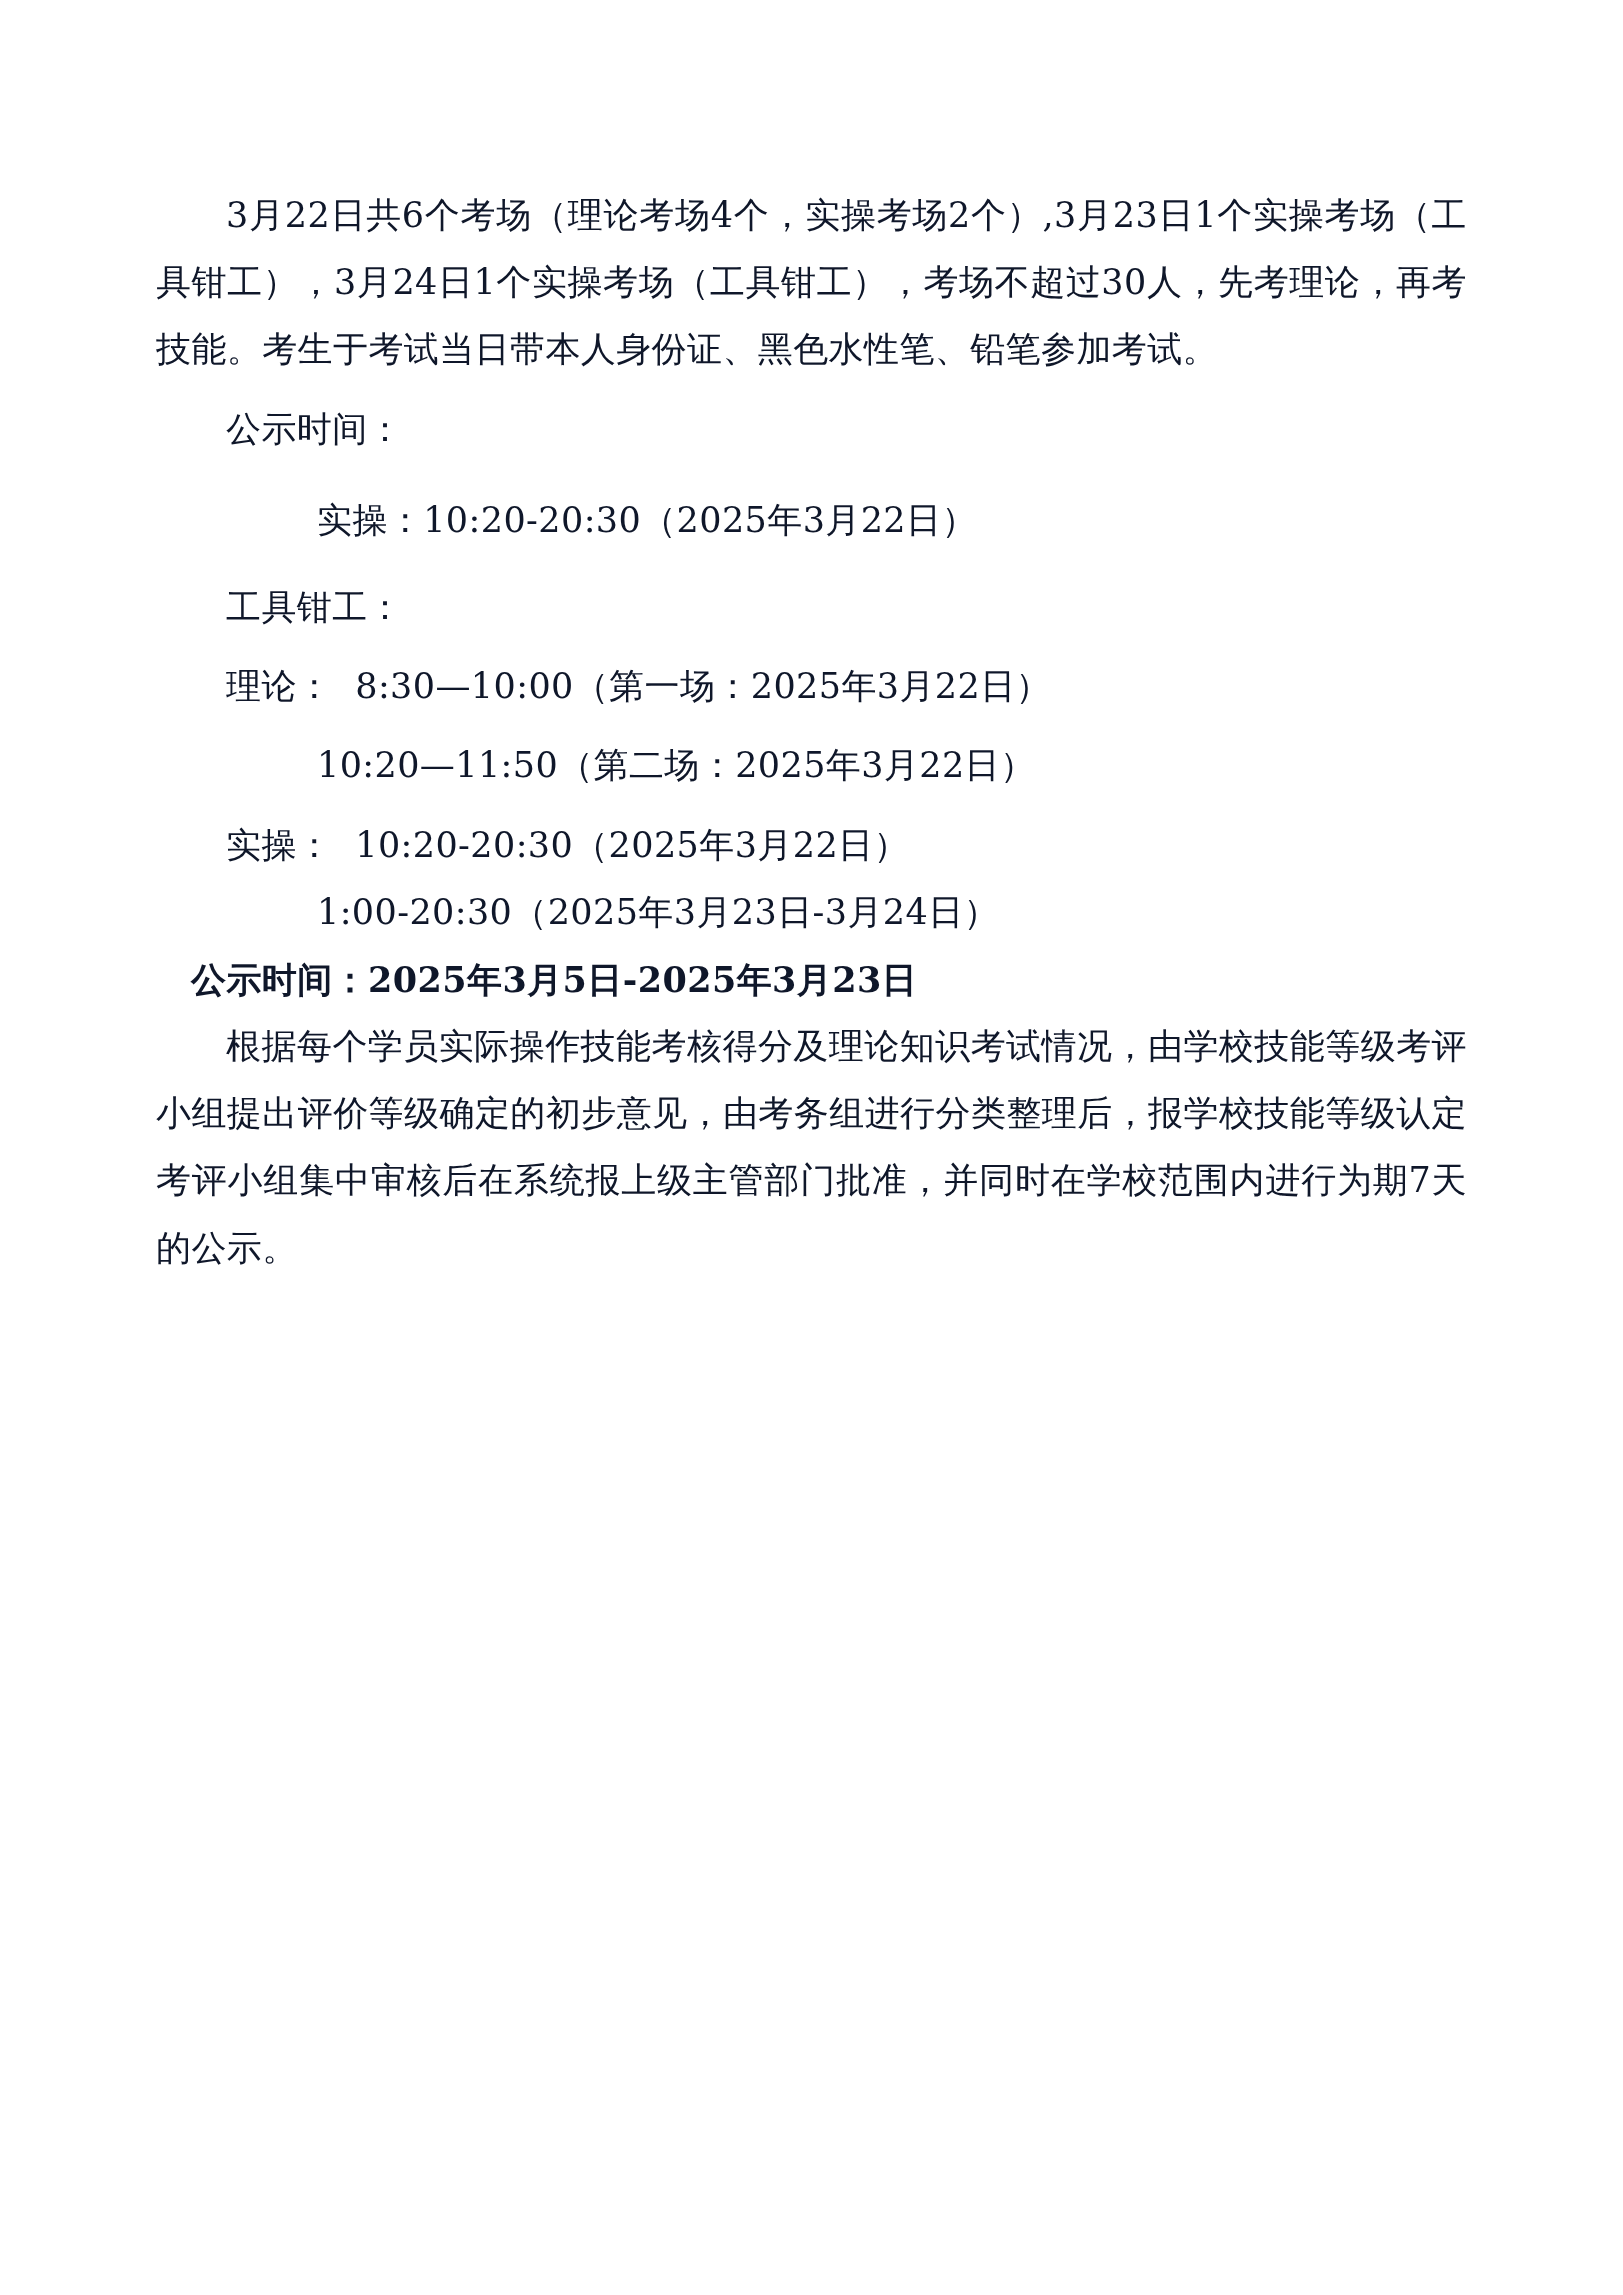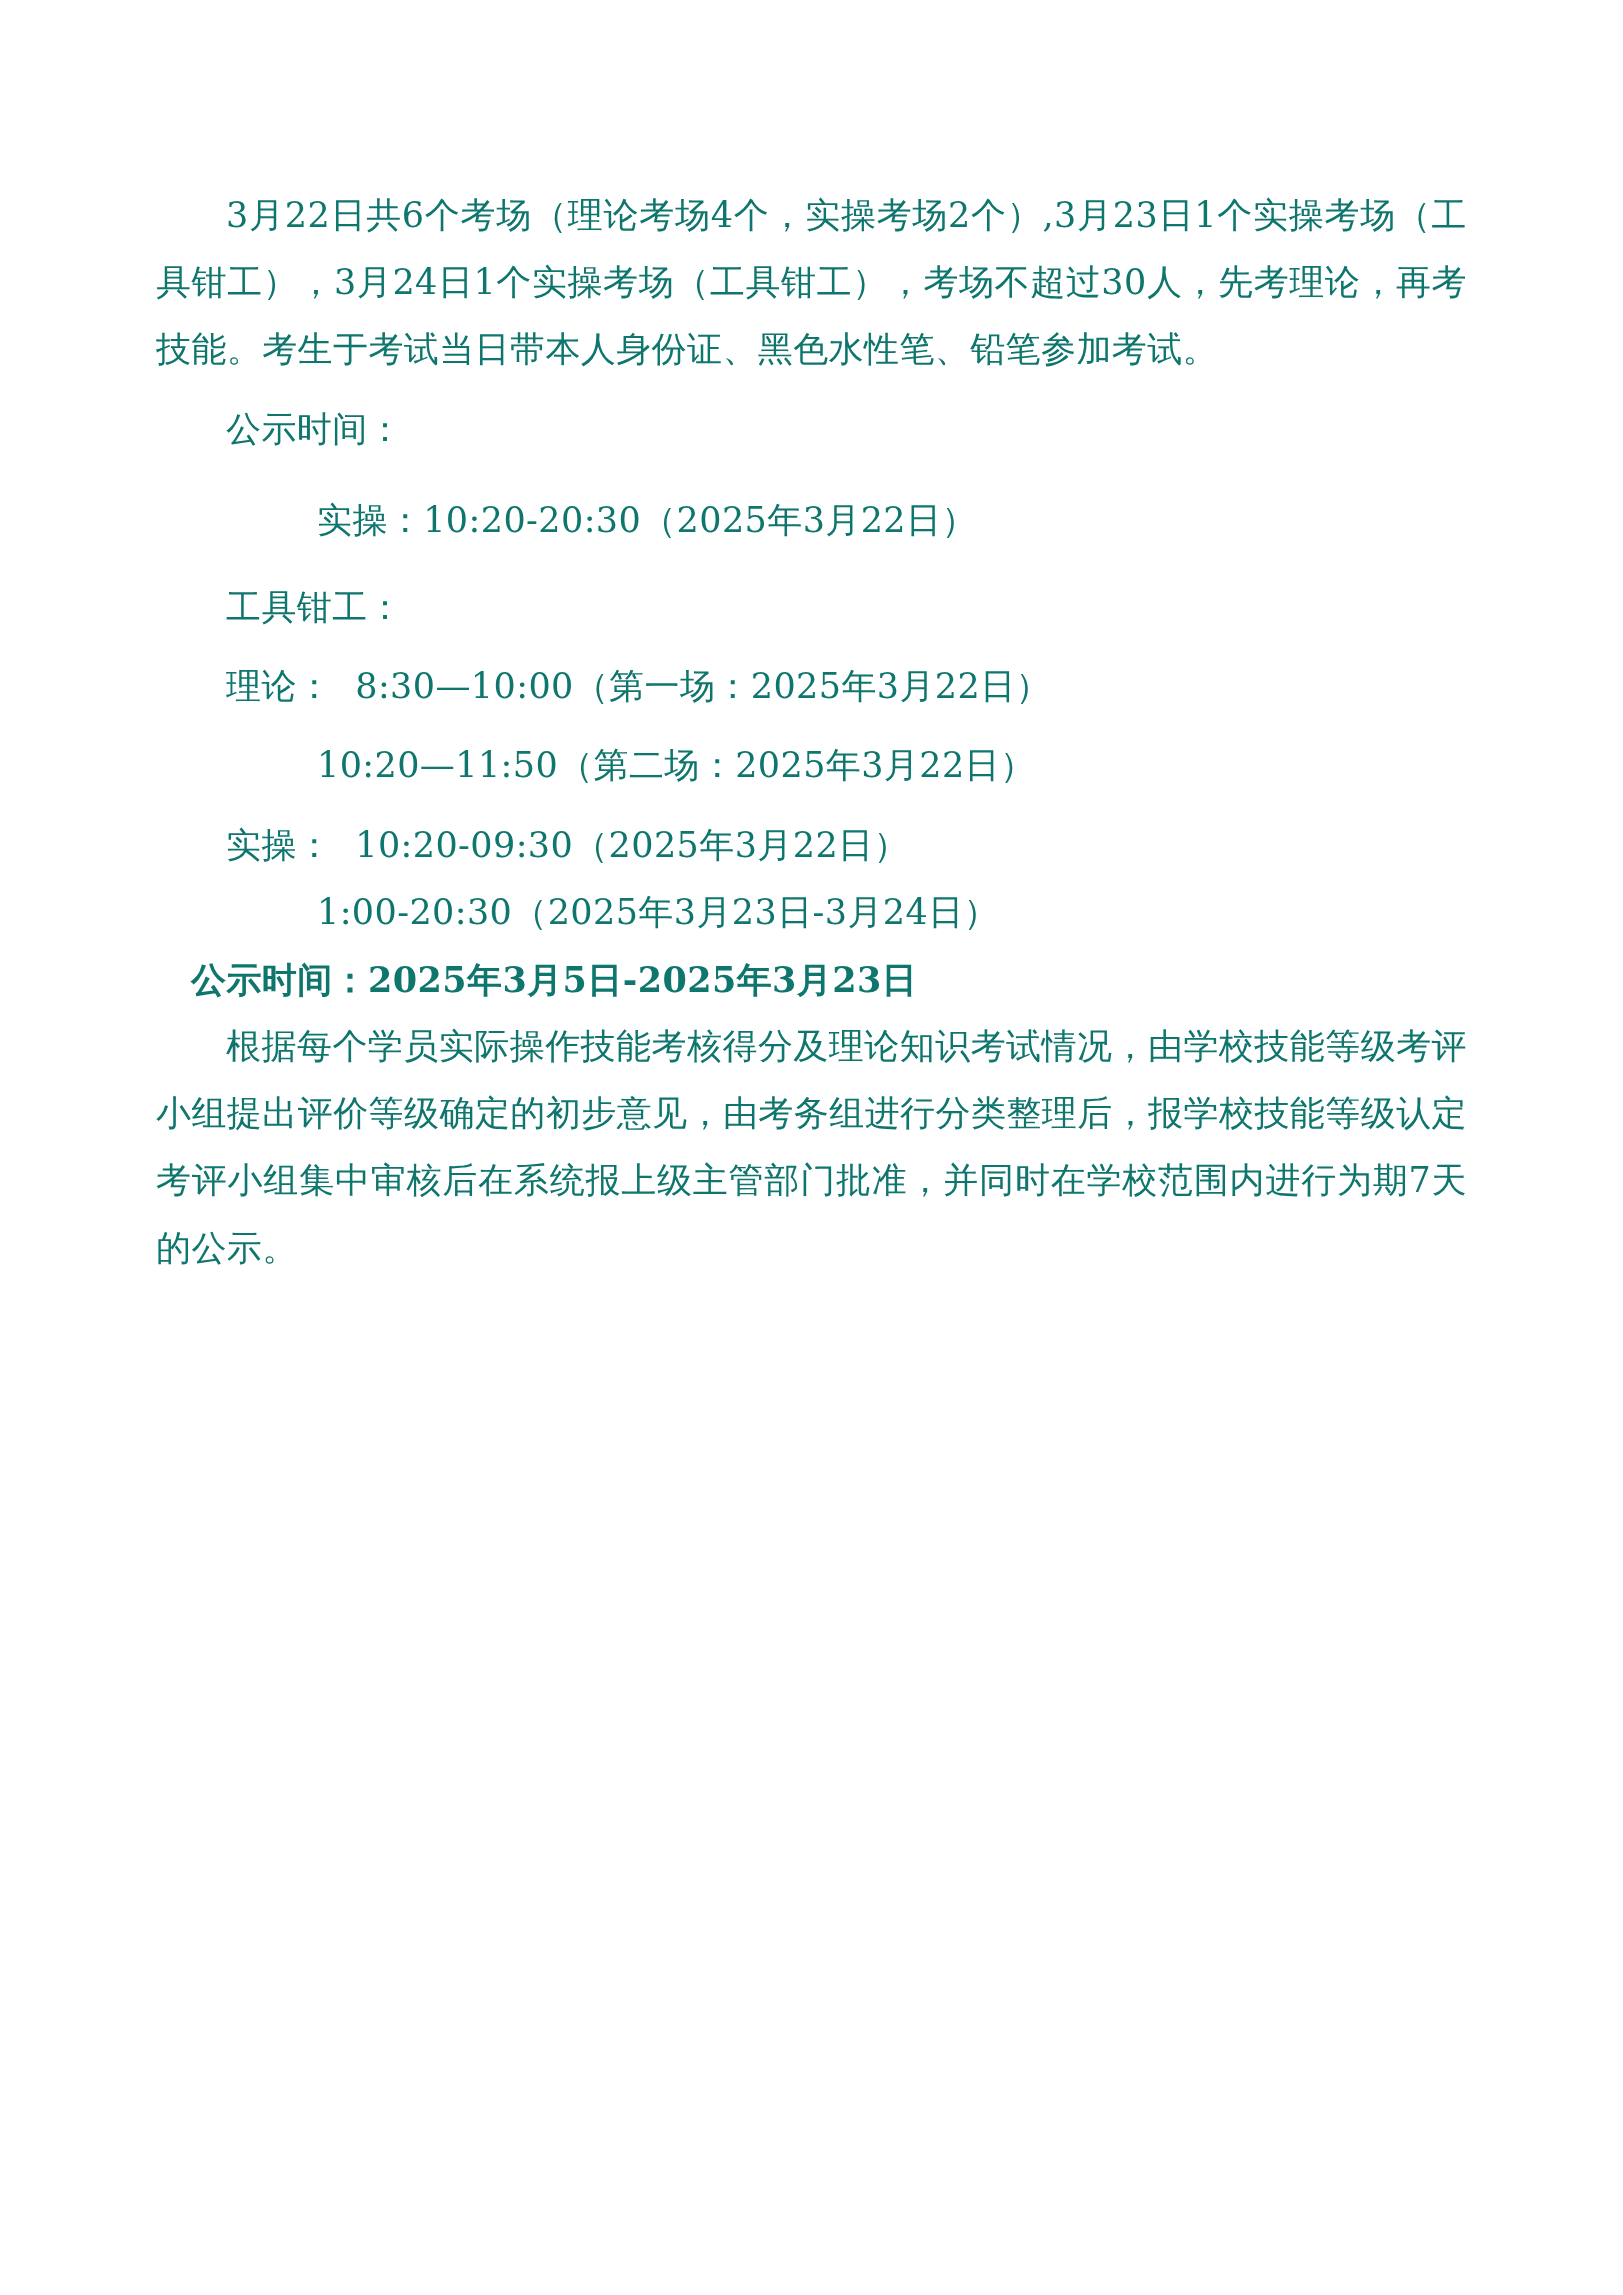--- a/index.html
+++ b/index.html
@@ -8,21 +8,21 @@
     background: #ffffff;
   }
   .page {
     width: 1623px;
     height: 2295px;
     background: #ffffff;
     position: relative;
     box-sizing: border-box;
     padding: 182px 156px 0 156px;
     font-family: "DejaVu Serif", "Liberation Serif", serif;
-    color: #0f766e;
+    color: #0f172a;
   }
   .doc-body {
     font-size: 35px;
     line-height: 1.92;
     letter-spacing: 0.4px;
     text-align: justify;
   }
   p {
     margin: 0;
     padding: 0;
@@ -67,21 +67,21 @@
     <div class="gap-sm"></div>
 
     <p class="line indent-1">理论：  8:30—10:00（第一场：2025年3月22日）</p>
 
     <div class="gap-sm"></div>
 
     <p class="line indent-3">10:20—11:50（第二场：2025年3月22日）</p>
 
     <div class="gap-sm"></div>
 
-    <p class="line indent-1">实操：  10:20-09:30（2025年3月22日）</p>
+    <p class="line indent-1">实操：  10:20-20:30（2025年3月22日）</p>
 
     <p class="line indent-3">1:00-20:30（2025年3月23日-3月24日）</p>
 
     <p class="line indent-half">公示时间：2025年3月5日-2025年3月23日</p>
 
 
     <p class="para">根据每个学员实际操作技能考核得分及理论知识考试情况，由学校技能等级考评小组提出评价等级确定的初步意见，由考务组进行分类整理后，报学校技能等级认定考评小组集中审核后在系统报上级主管部门批准，并同时在学校范围内进行为期7天的公示。</p>
 
   </div>
 </div>

